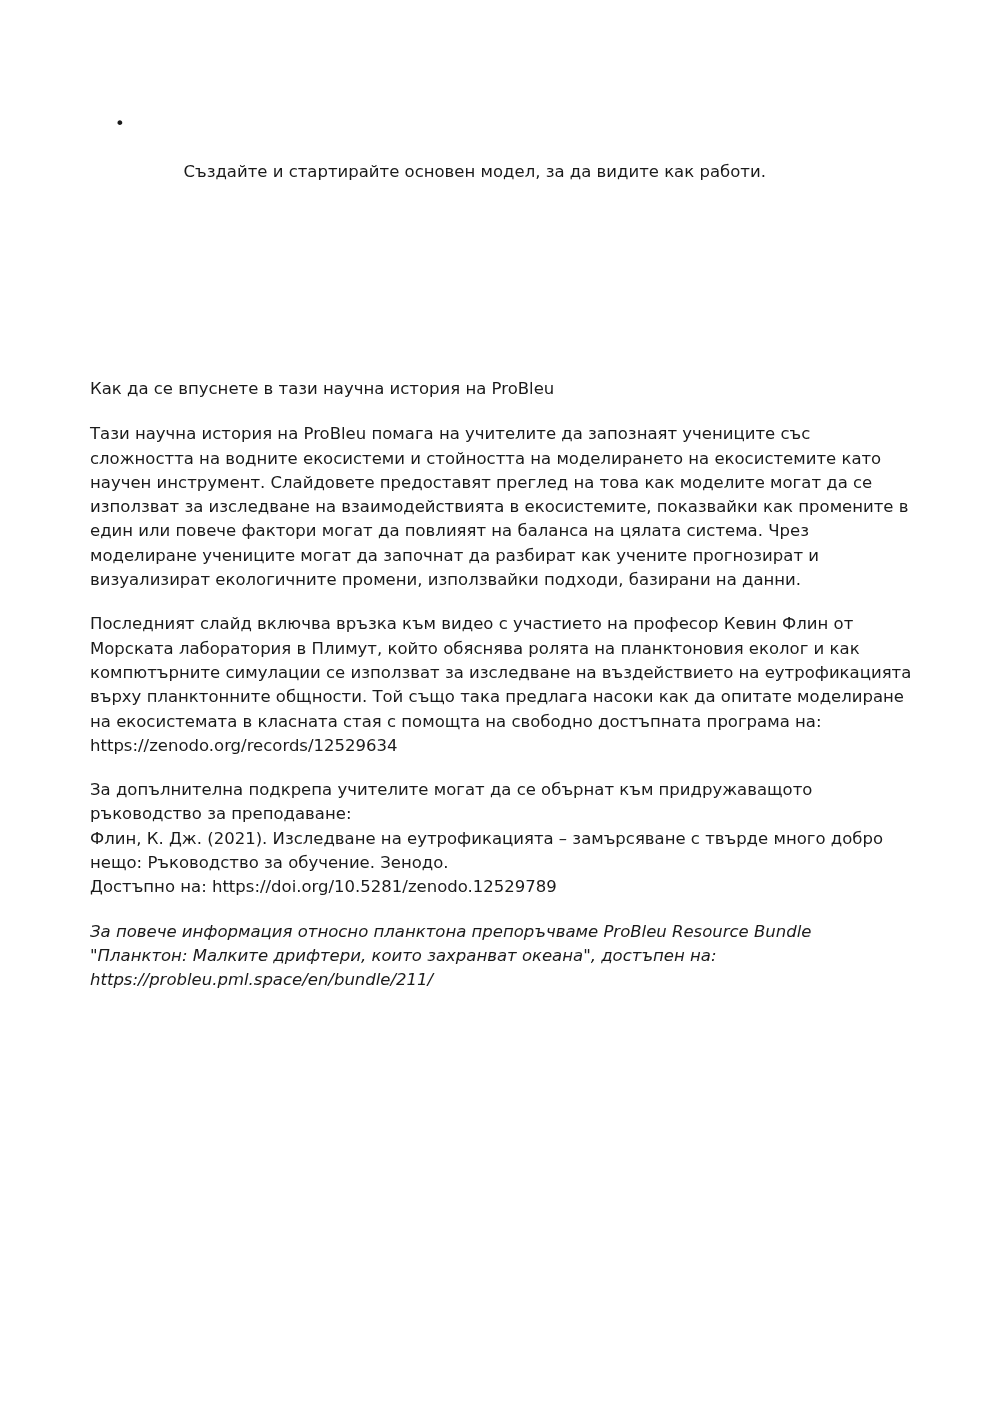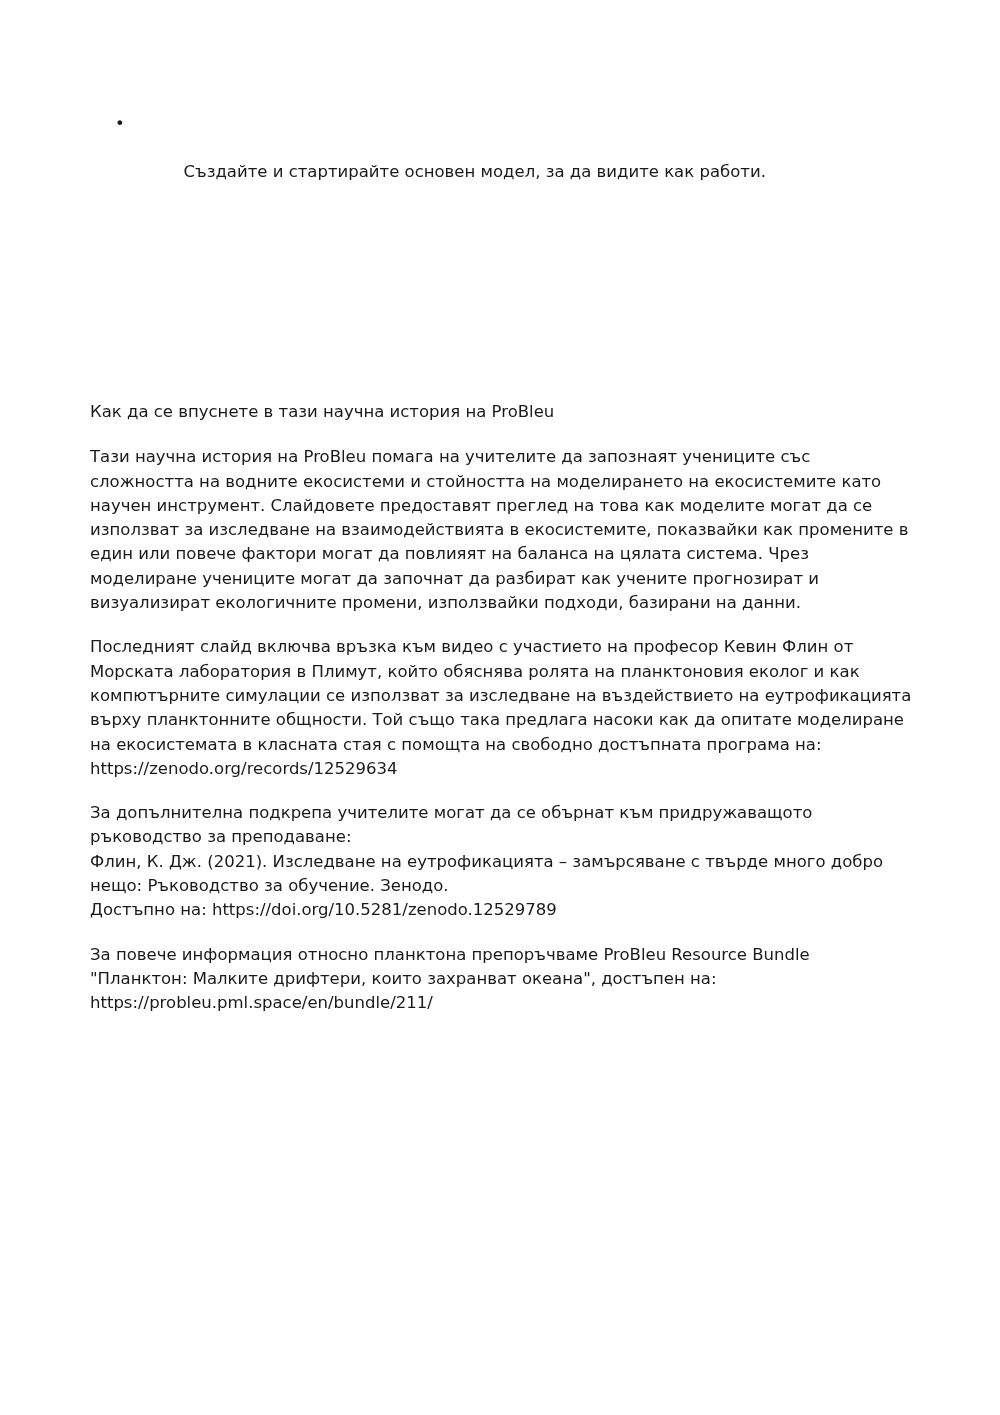--- a/index.html
+++ b/index.html
@@ -46,33 +46,34 @@
     top: 0;
     font-size: 16.5px;
     line-height: 24px;
     color: #1a1a1a;
   }
 
   
   .body-block {
     position: absolute;
     left: 90px;
-    top: 400px;
+    top: 377px;
     width: 822px;
   }
   .para {
     margin: 0 0 20px 0;
     font-size: 16.5px;
     line-height: 24.3px;
     color: #1a1a1a;
     white-space: pre-wrap;
     text-align: left;
   }
   .para:last-child {
     margin-bottom: 3px;
+    font-style: italic;
   }
   .para.heading-para {
     margin-bottom: 21px;
   }
 </style>
 </head>
 <body>
 
 <div class="page">
 

